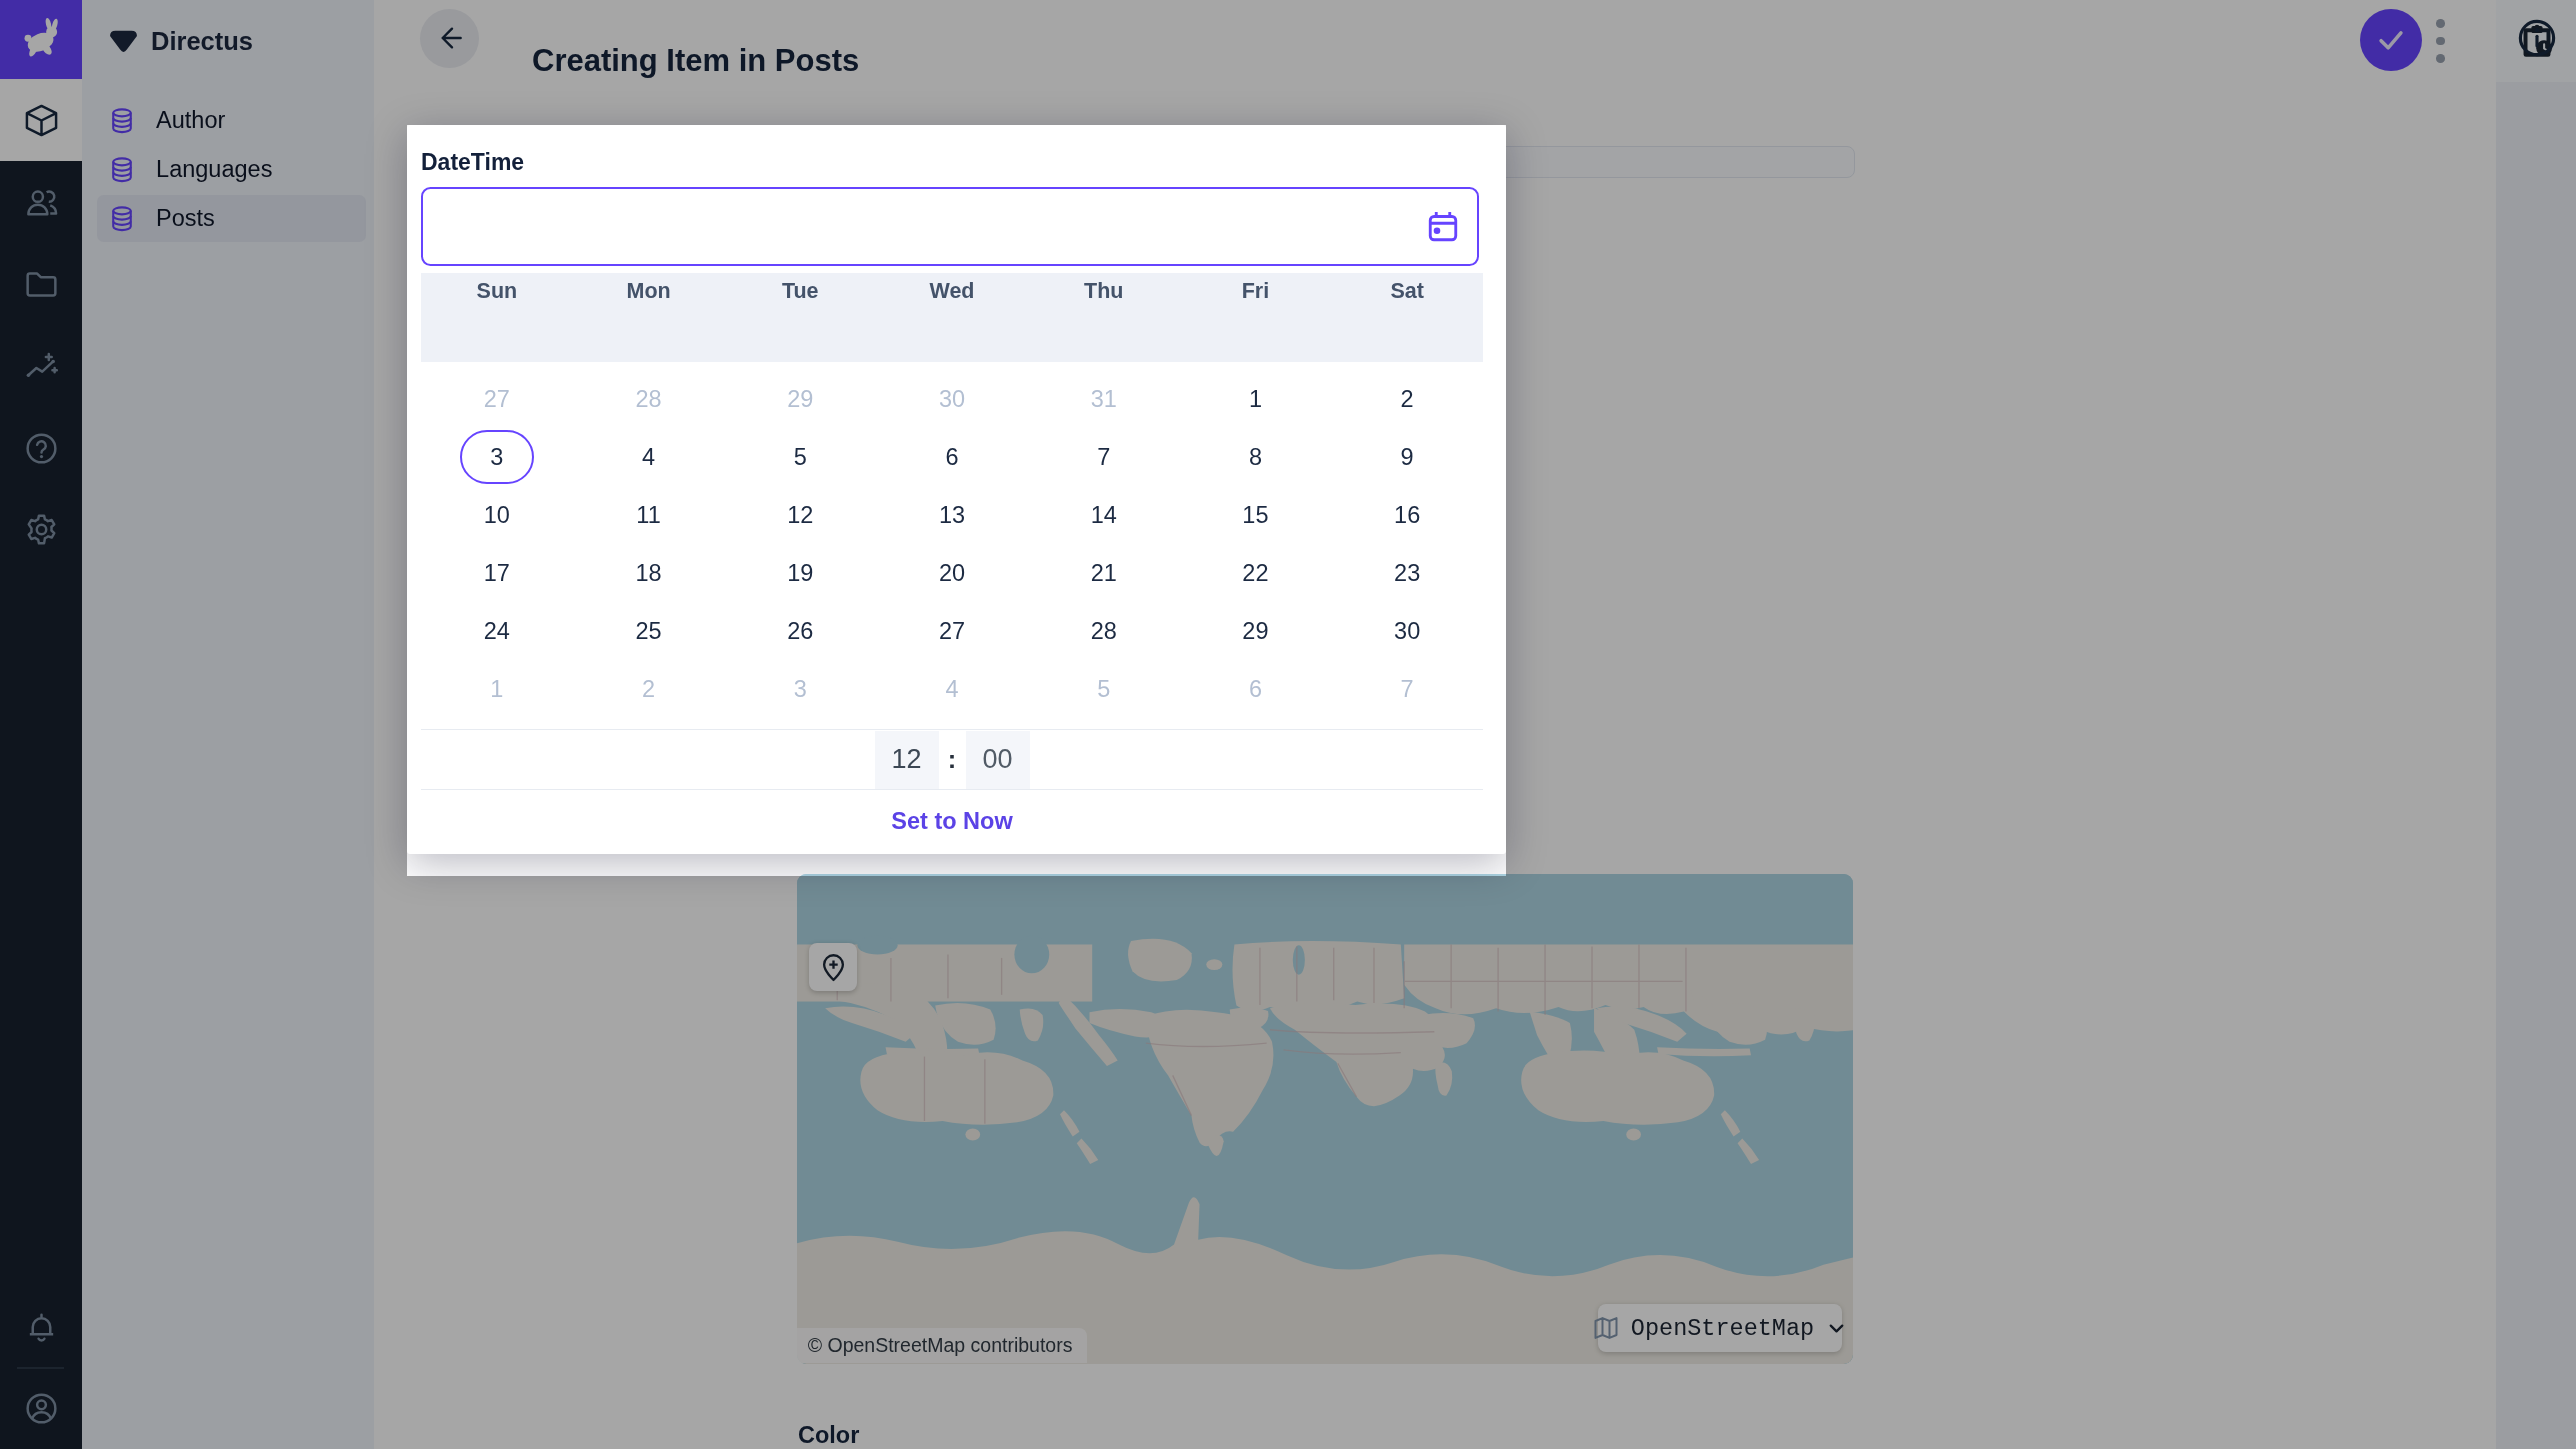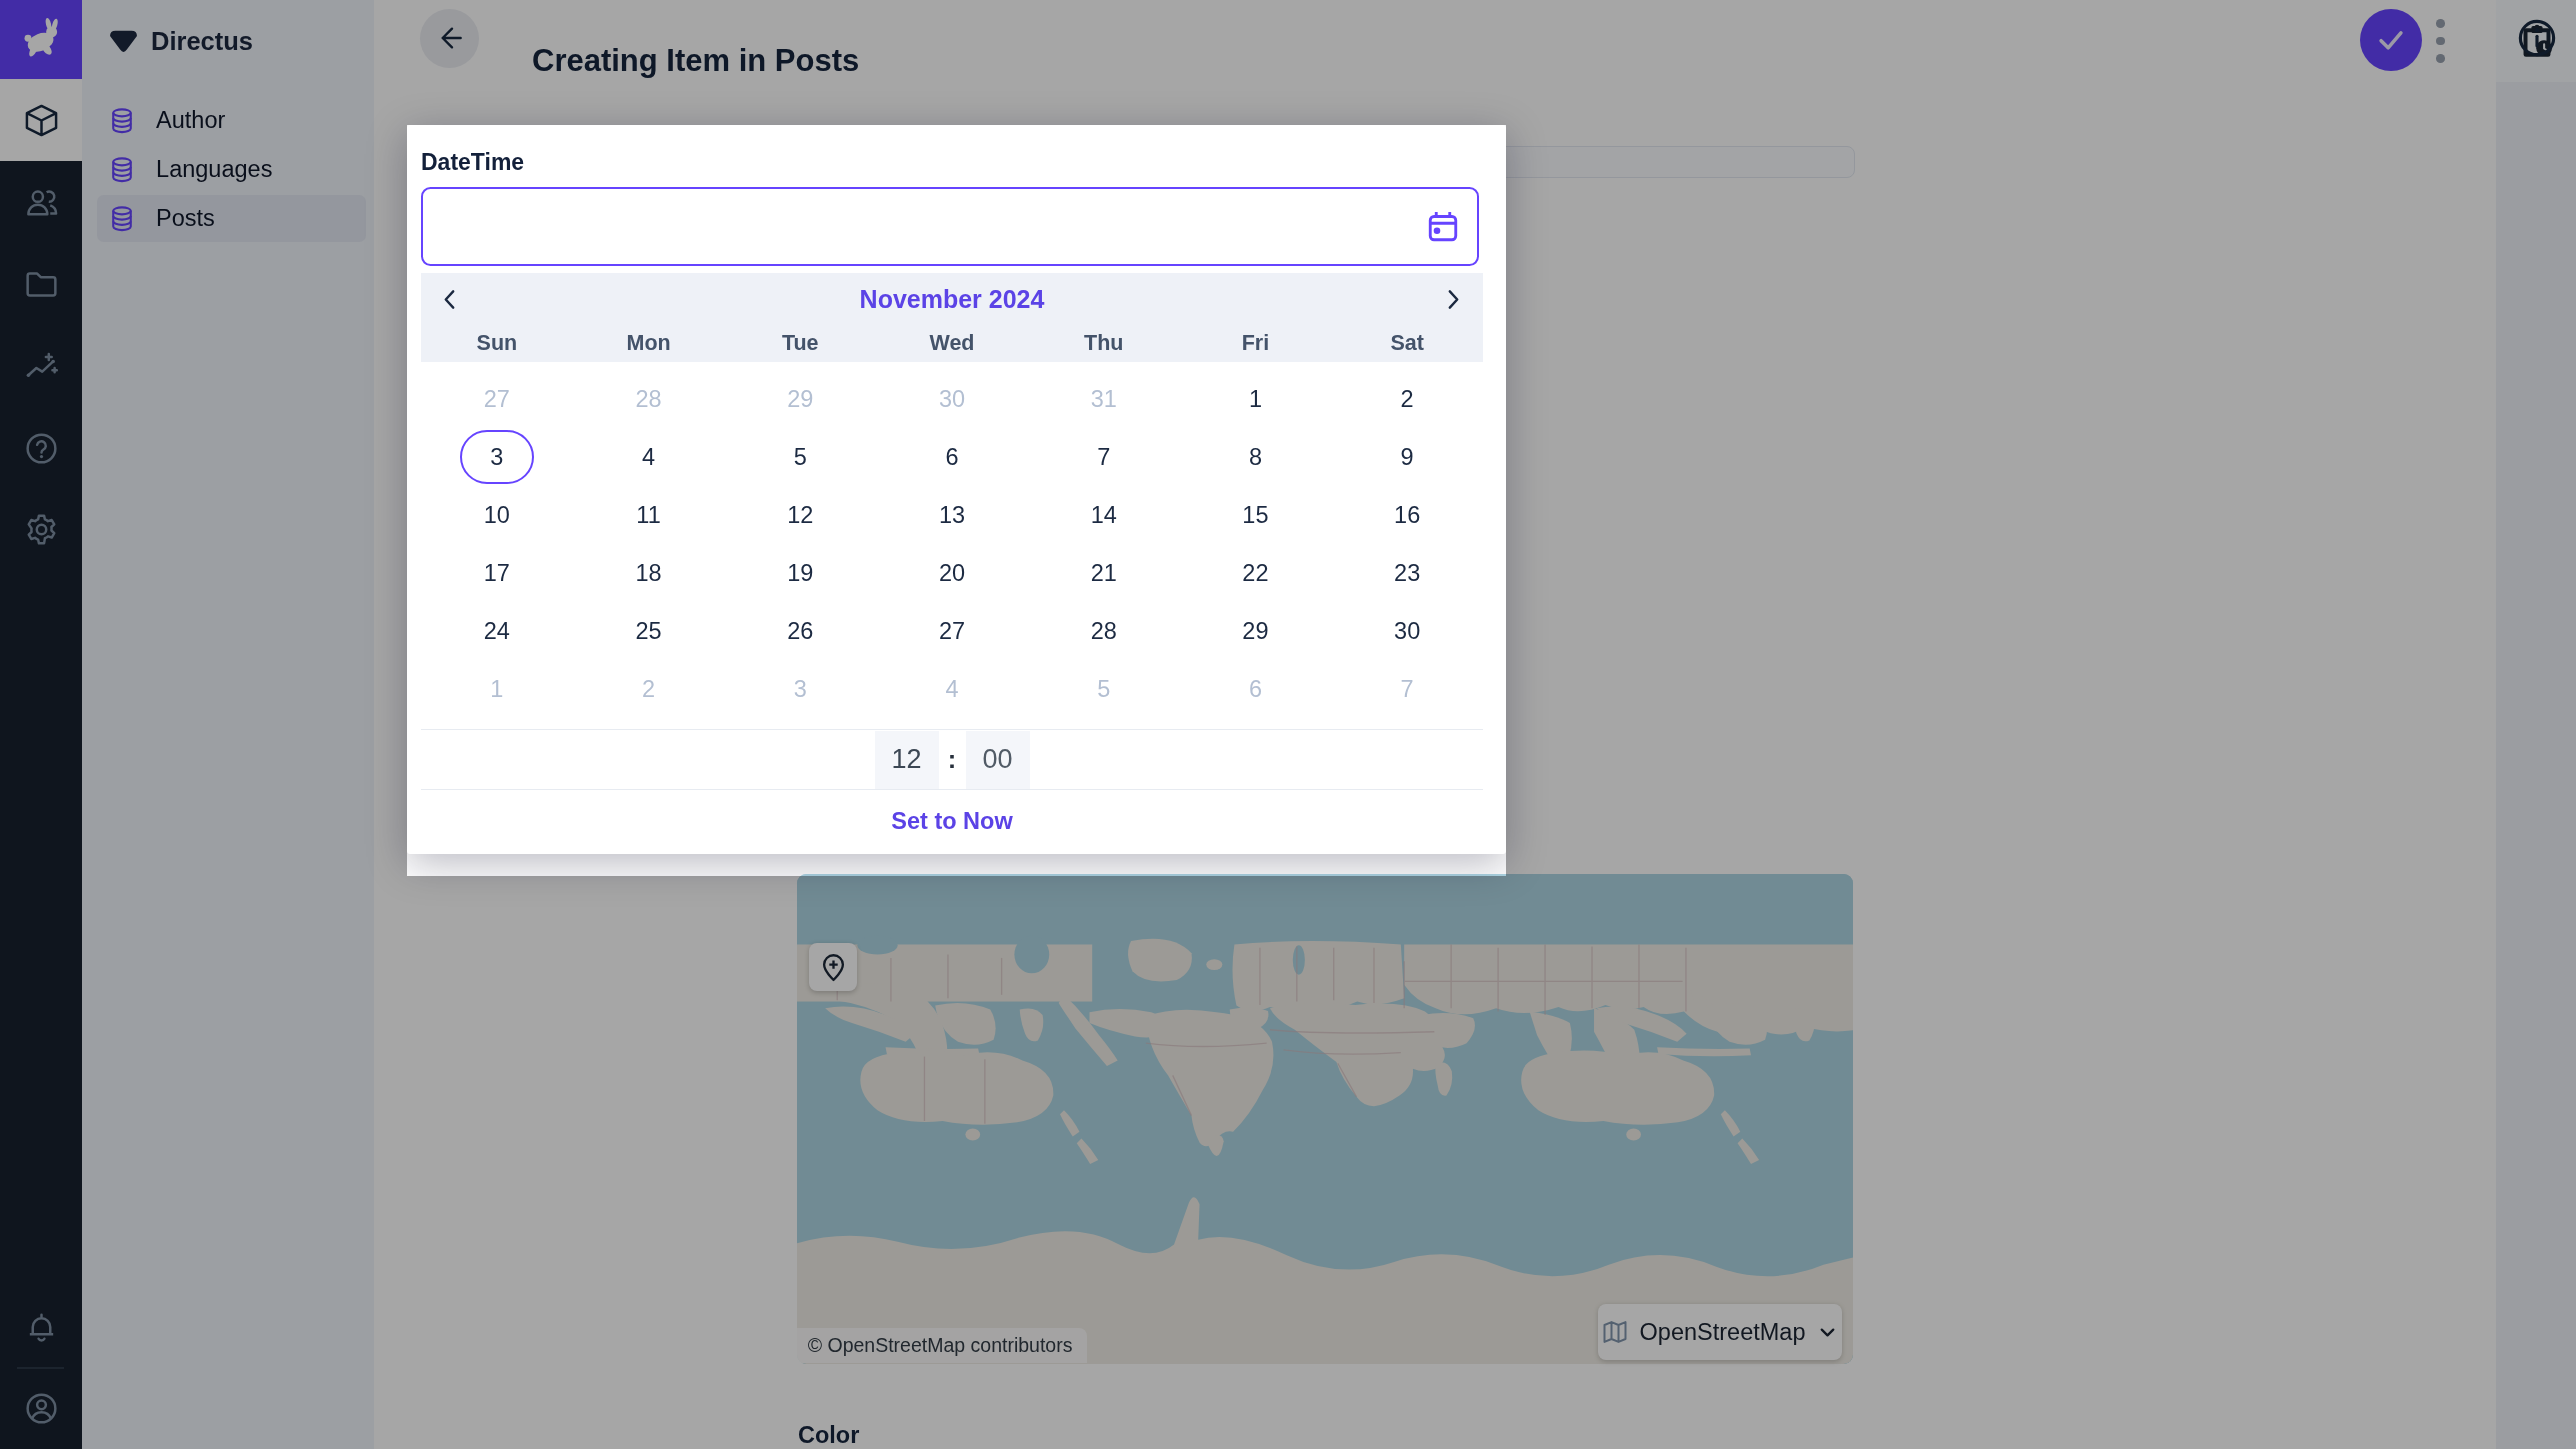--- a/index.html
+++ b/index.html
@@ -41,21 +41,21 @@
 
   
   #content { left:374px; top:82px; width:2121px; height:1367px; background:#fff; }
   #field-above { left:421px; top:64px; width:1060px; height:32px; border:1.3px solid #e3e9f1; border-radius:8px; background:#fbfcff; }
 
   
   #map-card { left:423px; top:792px; width:1056px; height:490px; border-radius:9.4px; overflow:hidden; background:var(--water); }
   #map-svg { width:100%; height:100%; display:block; }
   #map-pin-btn { left:435px; top:861px; width:48px; height:48px; background:#fff; border-radius:8px; box-shadow:0 1.3px 5.4px rgba(0,0,0,.2); display:flex; align-items:center; justify-content:center; color:#1d2838; }
   #map-attribution { left:423px; top:1246px; height:35px; background:rgba(255,255,255,.78); border-top-right-radius:8px; display:flex; align-items:center; padding:0 14.8px 0 10.7px; font-size:19.5px; color:#333d47; }
-  #osm-btn { left:1224px; top:1222px; width:244px; height:56px; background:#fff; border-radius:8px; box-shadow:0 1.3px 5.4px rgba(0,0,0,.18); display:flex; align-items:center; justify-content:center; gap:10.7px; }
+  #osm-btn { left:1224px; top:1222px; width:244px; height:48px; background:#fff; border-radius:8px; box-shadow:0 1.3px 5.4px rgba(0,0,0,.18); display:flex; align-items:center; justify-content:center; gap:10.7px;font-family:Liberation Mono, monospace; }
   #osm-btn .lbl { font-size:23.5px; color:#1c2533; }
   #osm-btn svg { flex:0 0 auto; }
 
   
   #color-label { left:424px; top:1340px; font-size:23.5px; font-weight:700; color:#16253e; }
 
   
   #dim-hole { left:407px; top:125px; width:1099px; height:751px; box-shadow:0 0 0 4025px var(--overlay); z-index:20; pointer-events:none; }
 
   
@@ -388,33 +388,20 @@
       <svg width="36" height="36" viewBox="0 0 48 48" fill="none" stroke="currentColor" stroke-width="3.8">
         <rect x="7" y="10" width="34" height="31" rx="5"></rect>
         <path d="M15,4 v8 M33,4 v8 M7,19 h34"></path>
         <circle cx="16" cy="29" r="4.4" fill="currentColor" stroke="none"></circle>
       </svg>
     </span>
   </div>
 
   <div id="dt-menu" class="abs">
     <div id="cal-head">
-      <div id="cal-nav">
-        <div class="cal-chev" id="chev-left">
-          <svg width="27" height="27" viewBox="0 0 40 40" fill="none" stroke="currentColor" stroke-width="3.6" stroke-linecap="round" stroke-linejoin="round">
-              <path d="M24,8 L13,20 L24,32"></path>
-            </svg>
-        </div>
-        <div id="month-title">November 2024</div>
-        <div class="cal-chev" id="chev-right">
-          <svg width="27" height="27" viewBox="0 0 40 40" fill="none" stroke="currentColor" stroke-width="3.6" stroke-linecap="round" stroke-linejoin="round">
-              <path d="M16,8 L27,20 L16,32"></path>
-            </svg>
-        </div>
-      </div>
       <div id="cal-weekdays">
           <span>Sun</span>
           <span>Mon</span>
           <span>Tue</span>
           <span>Wed</span>
           <span>Thu</span>
           <span>Fri</span>
           <span>Sat</span>
         </div>
     </div>

